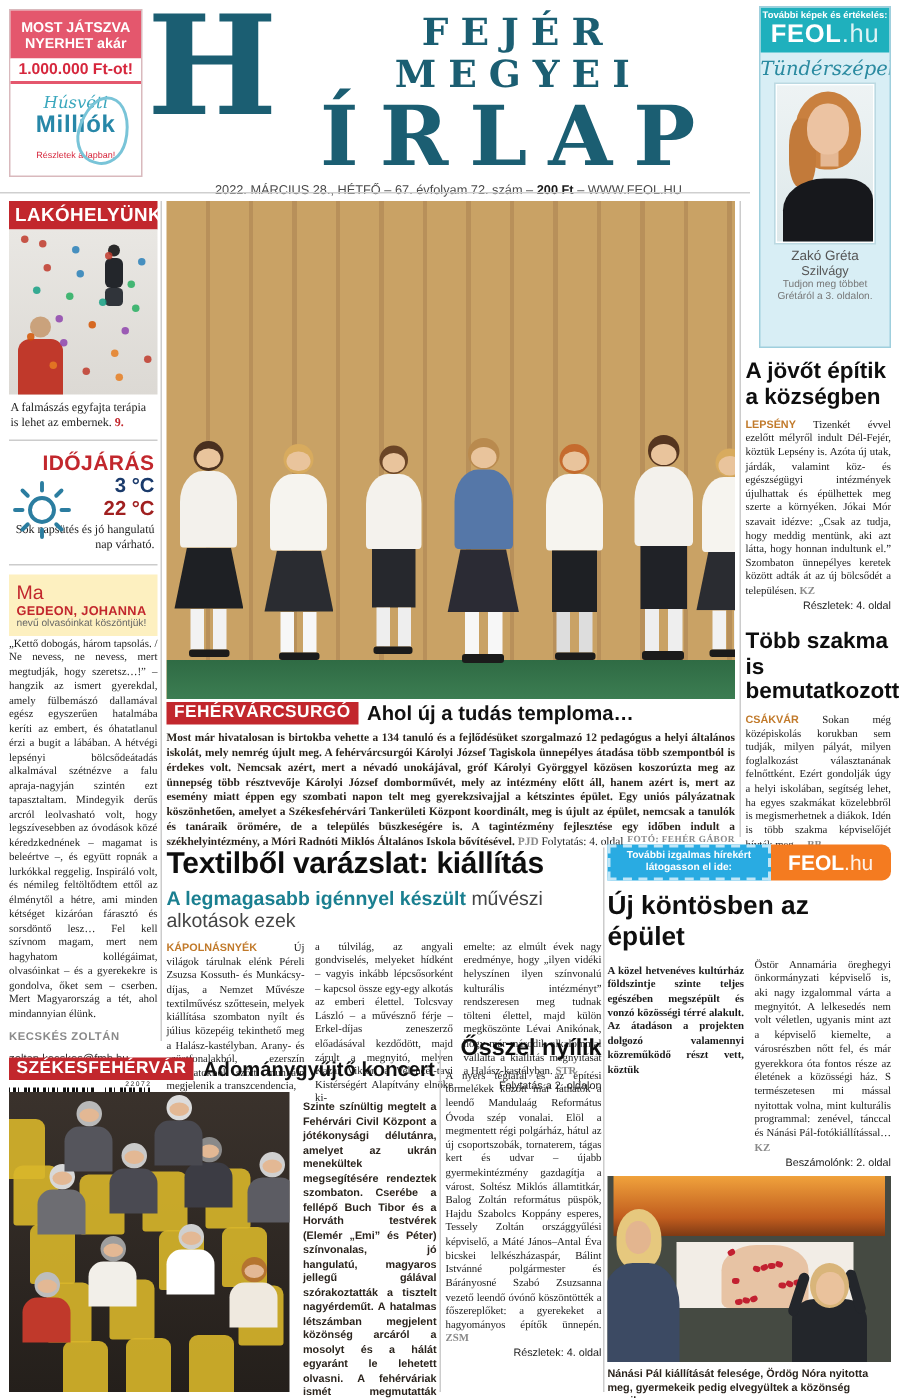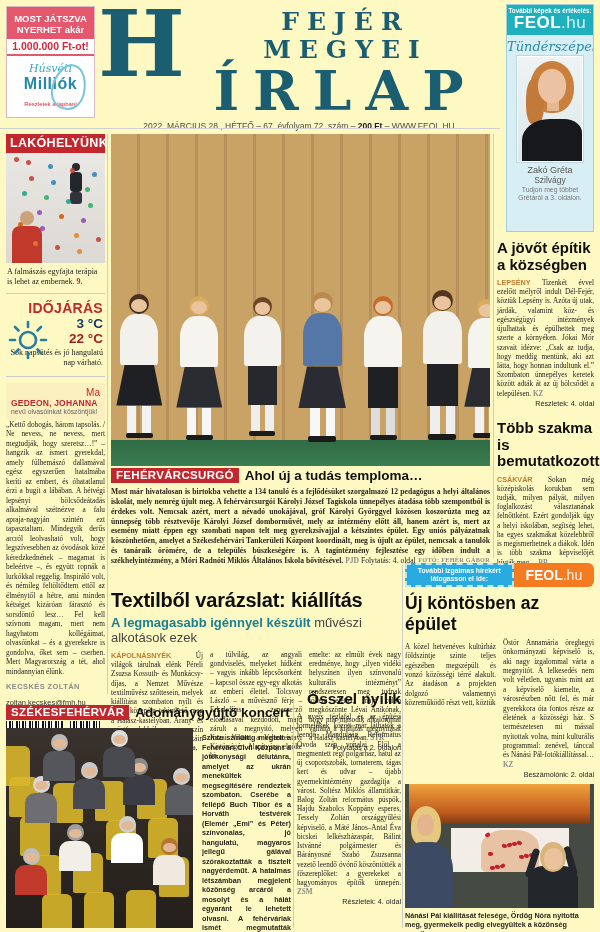--- a/index.html
+++ b/index.html
@@ -1,19 +1,19 @@
 <!DOCTYPE html>
 <html><head>
 <meta charset="utf-8">
 <style>
   * { margin:0; padding:0; box-sizing:border-box; }
   html,body { background:#888; }
   #page {
     position:relative; width:600px; height:932px; margin:0 auto;
-    background:#fef9c3; overflow:hidden;
+    background:#ffffff; overflow:hidden;
     font-family:"Liberation Sans", sans-serif; color:#1a1a1a;
   }
   .abs { position:absolute; }
   .serif { font-family:"Liberation Serif", serif; }
 
   
   .promo { left:6px; top:6px; width:89px; height:112px; border:1px solid #d9b9bd; background:#fff; text-align:center; }
   .promo-top { background:#e4576d; color:#fff; font-weight:bold; font-size:9.5px; line-height:1.2; padding:6px 2px 3px; }
   .promo-prize { background:#fff; color:#d6273d; font-weight:bold; font-size:10.5px; padding:1px 0 2px; border-bottom:2px solid #e4576d; }
   .promo-logo { position:relative; padding-top:6px; height:62px; }
@@ -65,21 +65,21 @@
   .watcher .wb { width:30px; height:40px; background:#c0392b; border-radius:8px 8px 0 0; }
   .left-cap { font-size:8px; line-height:1.25; padding:4px 1px 6px; color:#222; border-bottom:1px solid #ccc; }
   .left-cap b { color:#c2272d; }
   .weather { position:relative; padding:6px 2px 8px; border-bottom:1px solid #ccc; text-align:right; }
   .weather-title { color:#c2272d; font-weight:bold; font-size:14px; letter-spacing:.3px; }
   .temp1 { color:#1a3a6b; font-weight:bold; font-size:13.5px; }
   .temp2 { color:#a02020; font-weight:bold; font-size:13.5px; }
   .weather-desc { font-size:8px; color:#222; line-height:1.25; margin-top:2px; }
   .sun { position:absolute; left:2px; top:26px; }
   .nameday { background:#fdf0c0; padding:4px 5px 5px; margin-top:6px; }
-  .nameday .ma { color:#c2272d; font-size:10px;text-align:right; }
+  .nameday .ma { color:#c2272d; font-size:13px; }
   .nameday .nm { color:#c2272d; font-weight:bold; font-size:8.5px; letter-spacing:.2px; }
   .nameday .rest { color:#666; font-size:6.8px; }
   .greeting { color:#1a6b7c; font-weight:bold; font-size:14px; line-height:1.1; margin:10px 0 6px; }
   .editorial { font-size:7.3px; line-height:1.3; text-align:justify; color:#1c1c1c; }
   .sig-name { font-size:7.5px; font-weight:bold; color:#8a8a8a; letter-spacing:.4px; margin-top:6px; }
   .sig-mail { font-size:7.5px; color:#333; border-bottom:1px solid #999; display:inline-block; padding-bottom:1px; }
   .barcode-wrap { margin-top:6px; position:relative; height:40px; }
   .bc { position:absolute; top:6px; height:26px; background:repeating-linear-gradient(90deg,#111 0 1px,#fff 1px 3px,#111 3px 5px,#fff 5px 6px,#111 6px 7px,#fff 7px 10px,#111 10px 12px,#fff 12px 13px); }
   .bc1 { left:0; width:58px; } .bc2 { left:64px; width:30px; }
   .bc-num { position:absolute; left:0; top:33px; font-size:4.5px; letter-spacing:1.5px; color:#222; }
@@ -96,21 +96,21 @@
   .labelrow { display:flex; align-items:center; gap:6px; margin-top:2px; }
   .loc-label { background:#c2272d; color:#fff; font-weight:bold; font-size:11.5px; padding:1px 5px 2px; letter-spacing:.3px; }
   .labelrow h2 { font-size:13.5px; color:#111; }
   .mainlead { font-size:7.6px; font-weight:bold; line-height:1.3; text-align:justify; color:#2b241d; margin-top:4px; }
   .byline { color:#8a8a8a; font-weight:bold; }
   .cont { font-weight:normal; color:#222; }
   .fotocredit { font-size:6.2px; color:#8a8a8a; text-transform:uppercase; letter-spacing:.3px; }
   .mainlead .fotocredit { float:right; }
 
   
-  .textile { left:111px; top:565px; width:290px;margin-top:24px; }
+  .textile { left:111px; top:565px; width:290px; }
   .textile h1 { font-size:20px; color:#0e0e0e; letter-spacing:-.2px; }
   .subhead { font-size:13px; margin:3px 0 6px; color:#444; }
   .subhead b { color:#1a7f90; }
   .cols3 { display:flex; gap:7px; }
   .cols3 .c { flex:1; font-size:7.2px; line-height:1.28; text-align:justify; }
   .tag { color:#c17a2b; font-weight:bold; font-family:"Liberation Sans", sans-serif; }
   .pgref { text-align:right; font-family:"Liberation Sans", sans-serif; font-size:7.2px; color:#222; }
 
   
   .concert { left:6px; top:703px; width:285px; }
@@ -606,21 +606,21 @@
         <span><span>További izgalmas hírekért</span><br><span>látogasson el ide:</span></span>
       </div>
       <div class="fb-right">
         <b>FEOL</b>
           <i>.hu</i>
       </div>
     </div>
     <h1>Új köntösben az épület</h1>
     <div class="cols2 serif">
       <div class="c">
-        <div style="margin-top:4px;">A közel hetvenéves kultúrház földszintje szinte teljes egészében megszépült és vonzó közösségi térré alakult. Az átadáson a projekten dolgozó valamennyi közreműködő részt vett, köztük</div>
+        <div style="margin-top:4px;font-weight:bold;">A közel hetvenéves kultúrház földszintje szinte teljes egészében megszépült és vonzó közösségi térré alakult. Az átadáson a projekten dolgozó valamennyi közreműködő részt vett, köztük</div>
       </div>
       <div class="c">
         <span>Östör Annamária öreghegyi önkormányzati képviselő is, aki nagy izgalommal várta a megnyitót. A lelkesedés nem volt véletlen, ugyanis mint azt a képviselő kiemelte, a városrészben nőtt fel, és már gyerekkora óta fontos része az életének a közösségi ház. S természetesen mi mással nyitottak volna, mint kulturális programmal: zenével, tánccal és Nánási Pál-fotókiállítással…</span>
         <span class="byline">KZ</span>
         <div class="pgref">Beszámolónk: 2. oldal</div>
       </div>
     </div>
     <div class="nanasi">
       <div class="art"></div>
       <div class="panel">

